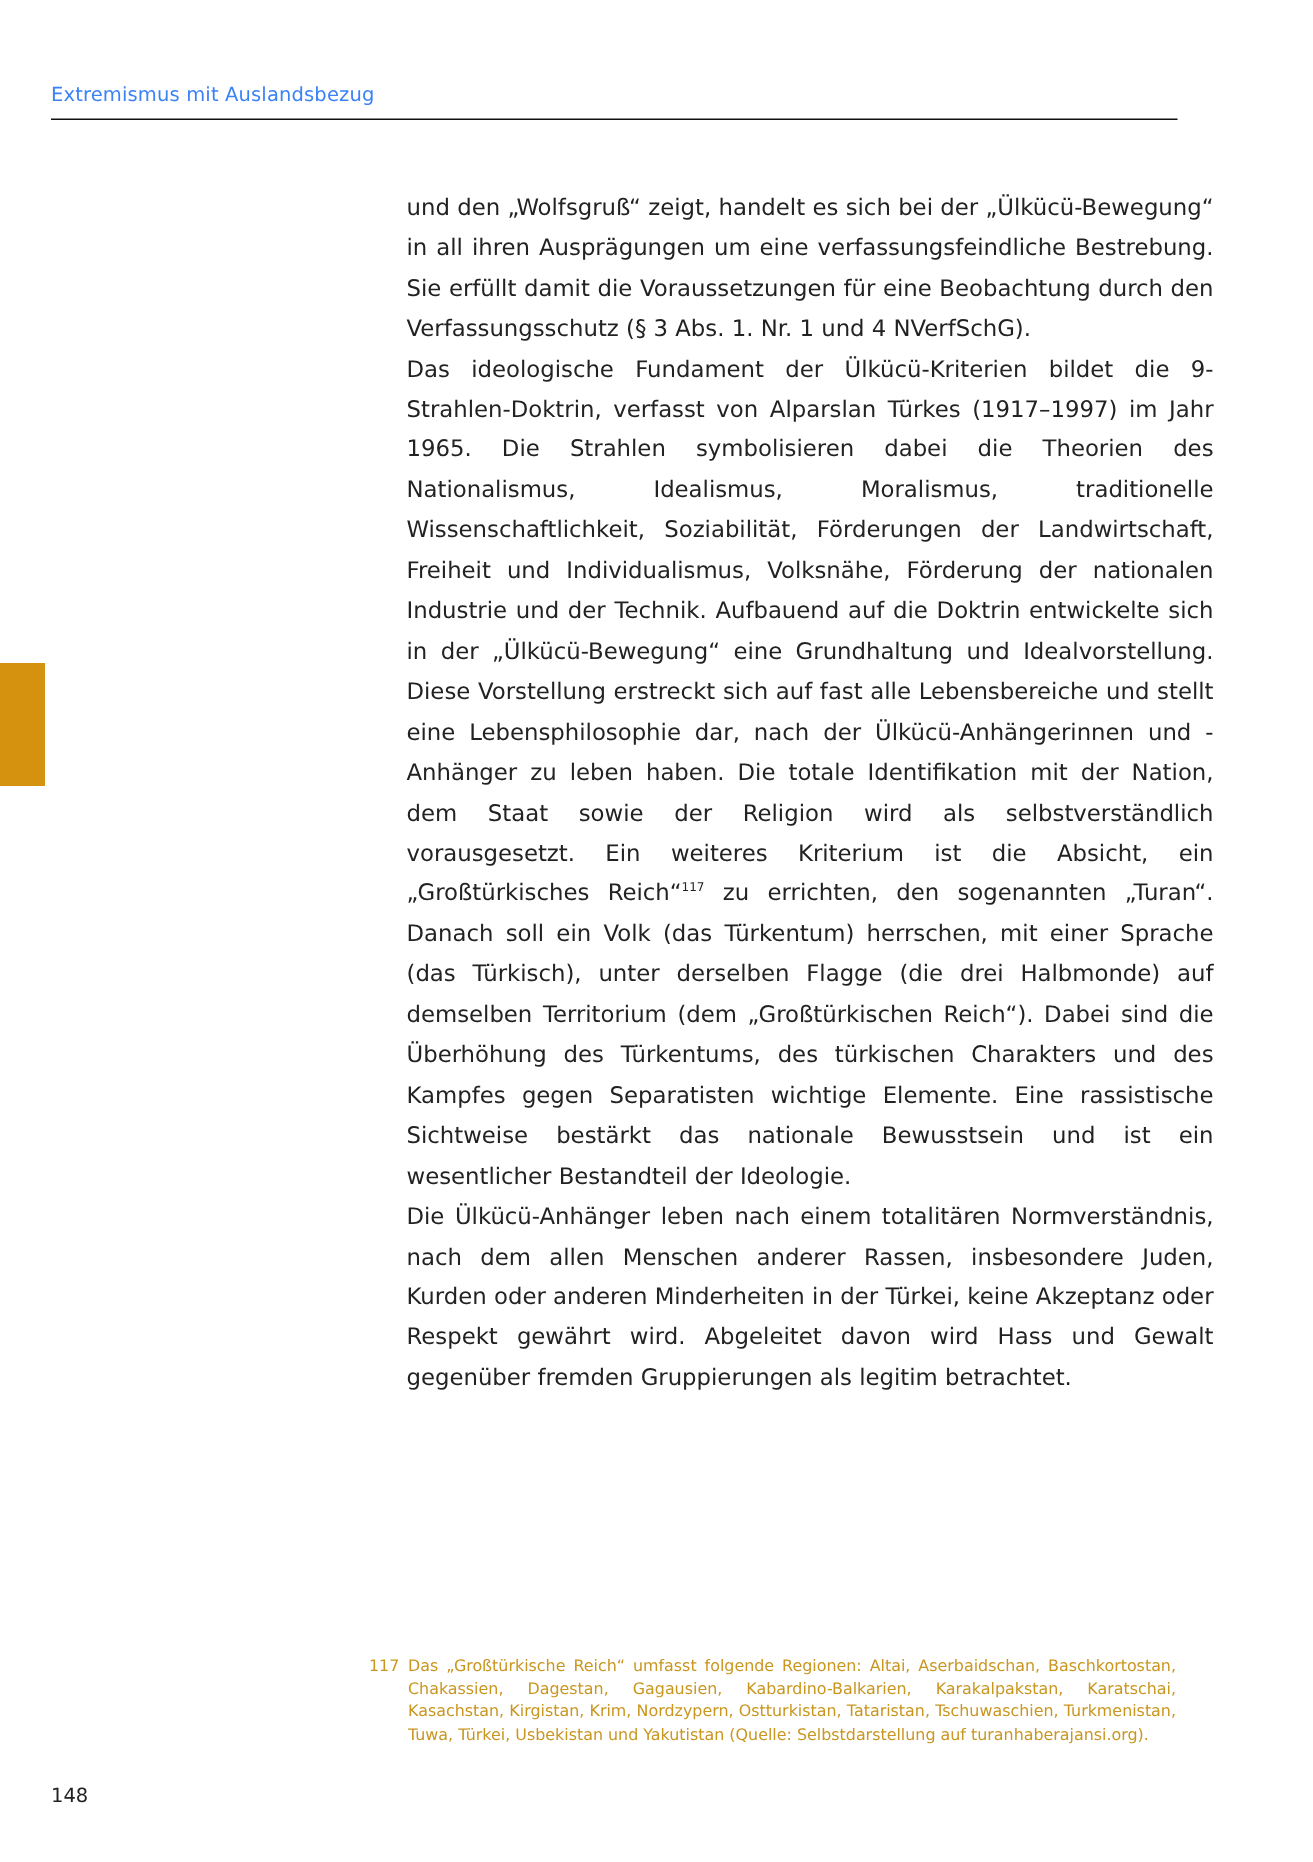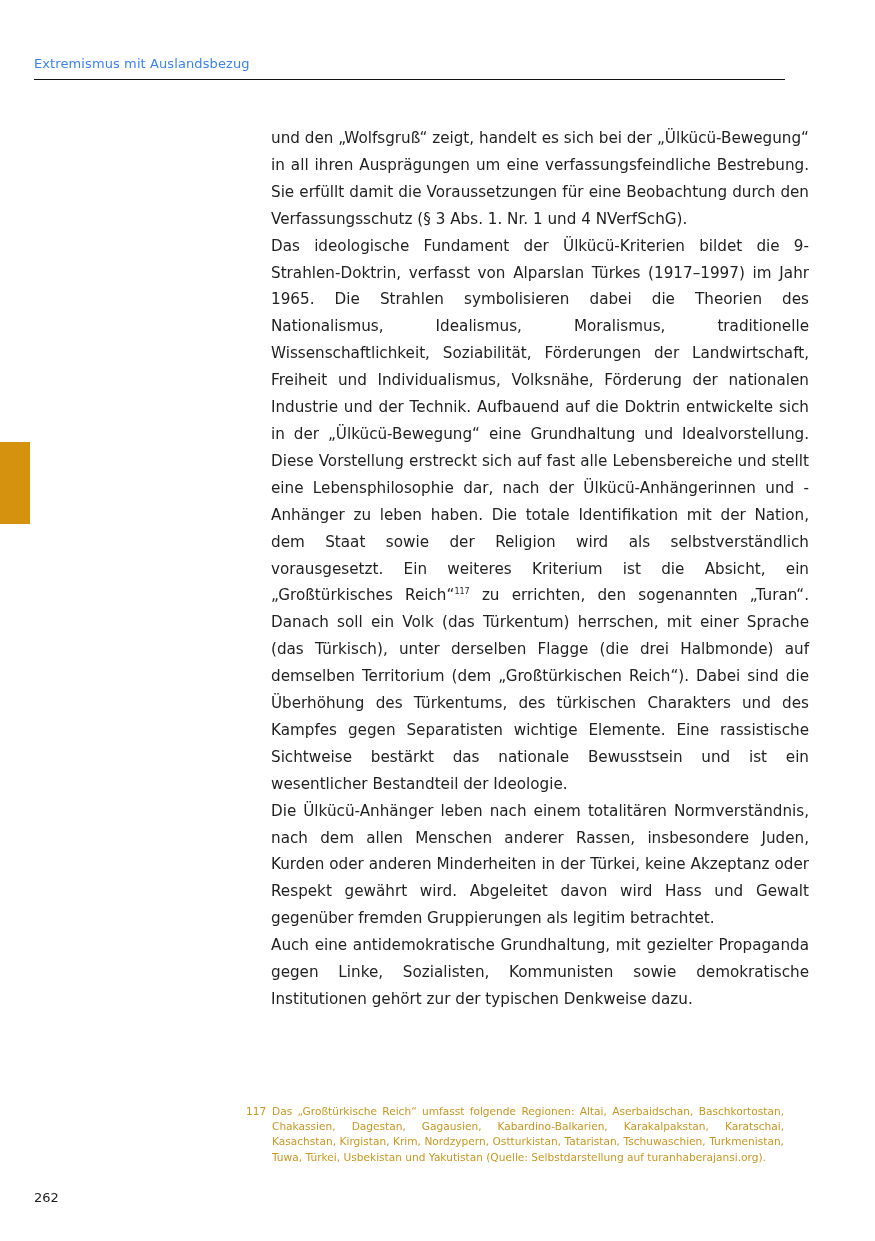--- a/index.html
+++ b/index.html
@@ -21,21 +21,20 @@
 
 <div class="running-head">Extremismus mit Auslandsbezug</div>
 <div class="head-rule"></div>
 
 <div class="side-tab" style="background: rgb(212, 146, 14);"></div>
 
 <div class="body-text">
   <p>und den „Wolfsgruß“ zeigt, handelt es sich bei der „Ülkücü-Bewegung“ in all ihren Ausprägungen um eine verfassungsfeindliche Bestrebung. Sie erfüllt damit die Voraussetzungen für eine Beobachtung durch den Verfassungsschutz (§ 3 Abs. 1. Nr. 1 und 4 NVerfSchG).</p>
   <p><span>Das ideologische Fundament der Ülkücü-Kriterien bildet die 9-Strahlen-Doktrin, verfasst von Alparslan Türkes (1917–1997) im Jahr 1965. Die Strahlen symbolisieren dabei die Theorien des Nationalismus, Idealismus, Moralismus, traditionelle Wissenschaftlichkeit, Soziabilität, Förderungen der Landwirtschaft, Freiheit und Individualismus, Volksnähe, Förderung der nationalen Industrie und der Technik. Aufbauend auf die Doktrin entwickelte sich in der „Ülkücü-Bewegung“ eine Grundhaltung und Idealvorstellung. Diese Vorstellung erstreckt sich auf fast alle Lebensbereiche und stellt eine Lebensphilosophie dar, nach der Ülkücü-Anhängerinnen und -Anhänger zu leben haben. Die totale Identifikation mit der Nation, dem Staat sowie der Religion wird als selbstverständlich vorausgesetzt. Ein weiteres Kriterium ist die Absicht, ein „Großtürkisches Reich“</span><span class="sup">117</span><span> zu errichten, den sogenannten „Turan“. Danach soll ein Volk (das Türkentum) herrschen, mit einer Sprache (das Türkisch), unter derselben Flagge (die drei Halbmonde) auf demselben Territorium (dem „Großtürkischen Reich“). Dabei sind die Überhöhung des Türkentums, des türkischen Charakters und des Kampfes gegen Separatisten wichtige Elemente. Eine rassistische Sichtweise bestärkt das nationale Bewusstsein und ist ein wesentlicher Bestandteil der Ideologie.</span></p>
   <p>Die Ülkücü-Anhänger leben nach einem totalitären Normverständnis, nach dem allen Menschen anderer Rassen, insbesondere Juden, Kurden oder anderen Minderheiten in der Türkei, keine Akzeptanz oder Respekt gewährt wird. Abgeleitet davon wird Hass und Gewalt gegenüber fremden Gruppierungen als legitim betrachtet.</p>
-  <p>Auch eine antidemokratische Grundhaltung, mit gezielter Propaganda gegen Linke, Sozialisten, Kommunisten sowie demokratische Institutionen gehört zur der typischen Denkweise dazu.</p>
 </div>
 
 <div class="footnote" style="color: rgb(201, 150, 31);">
   <span class="fn-num">117</span>
   <span class="fn-text">Das „Großtürkische Reich“ umfasst folgende Regionen: Altai, Aserbaidschan, Baschkortostan, Chakassien, Dagestan, Gagausien, Kabardino-Balkarien, Karakalpakstan, Karatschai, Kasachstan, Kirgistan, Krim, Nordzypern, Ostturkistan, Tataristan, Tschuwaschien, Turkmenistan, Tuwa, Türkei, Usbekistan und Yakutistan (Quelle: Selbstdarstellung auf turanhaberajansi.org).</span>
 </div>
 
-<div class="page-number">262</div>
+<div class="page-number">148</div>
 
 </body></html>

